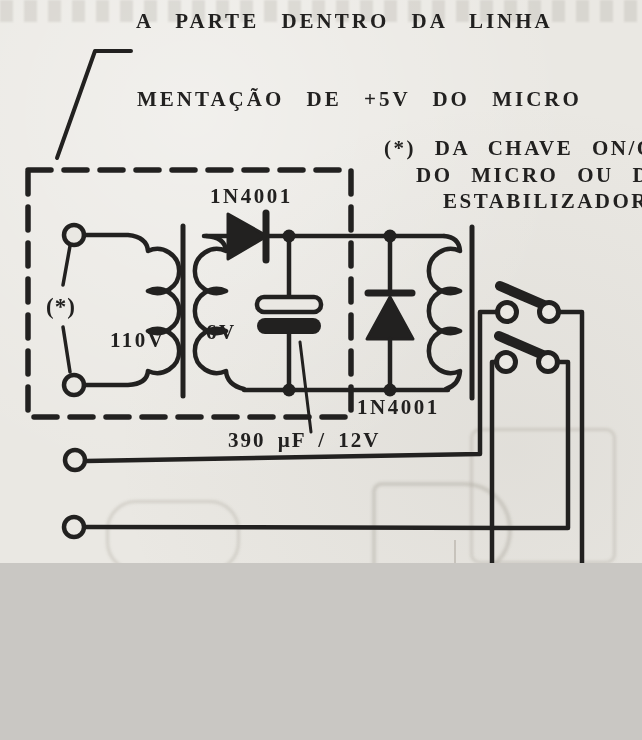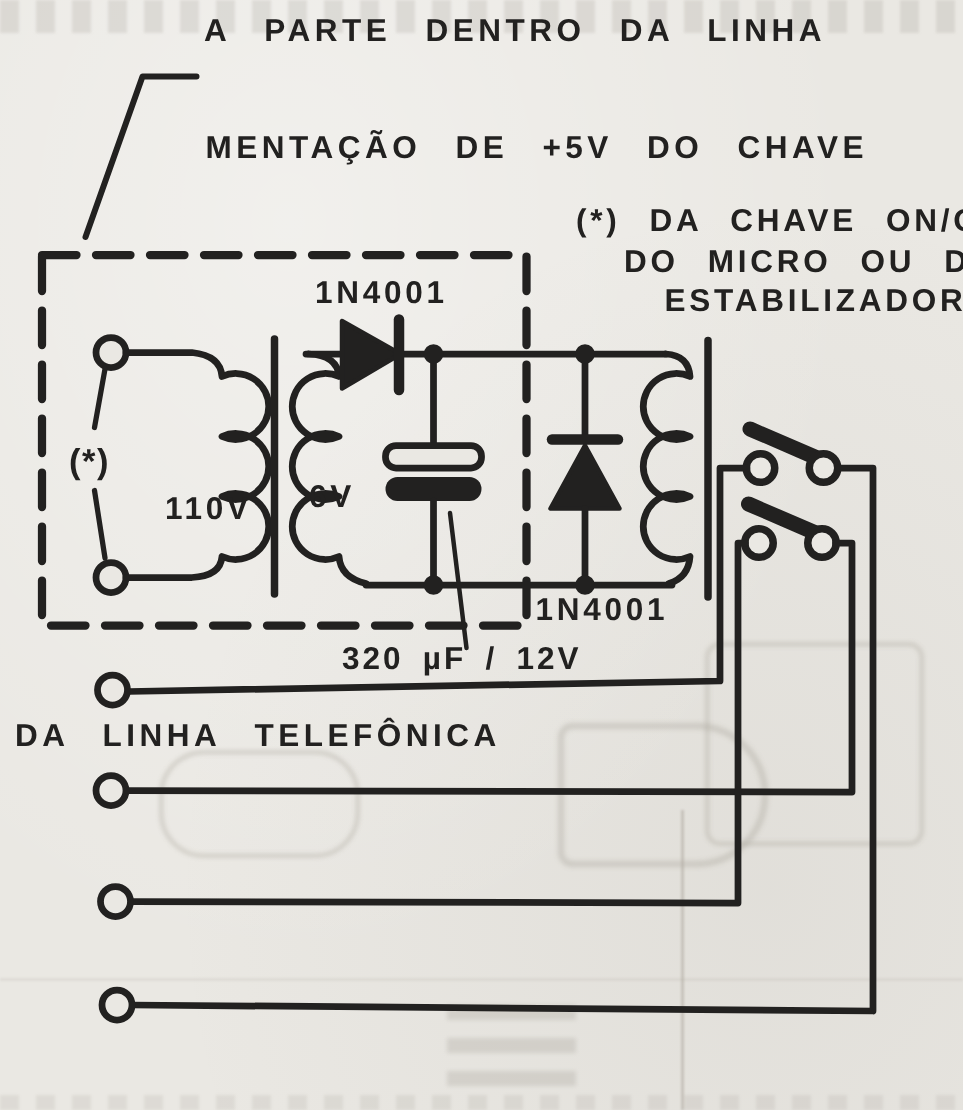--- a/index.html
+++ b/index.html
@@ -1,22 +1,22 @@
 <!DOCTYPE html>
 <html><head>
 <meta charset="utf-8">
 <style>
   html,body{margin:0;padding:0;background:#c9c7c3;}
   .canvas{
-    position:relative;width:642px;height:740px;overflow:hidden;
+    position:relative;width:642px;height:563px;overflow:hidden;
     background:
       radial-gradient(ellipse at 30% 20%, rgba(255,255,255,.35), rgba(255,255,255,0) 60%),
       radial-gradient(ellipse at 80% 80%, rgba(120,115,105,.08), rgba(255,255,255,0) 55%),
       #eae8e3;
-    font-family:Liberation Sans, sans-serif;
+    font-family:Liberation Serif, serif;
   }
   svg{position:absolute;left:0;top:0;}
   .lbl{
     position:absolute;font-weight:700;font-size:21px;line-height:24px;
     letter-spacing:2.5px;word-spacing:11px;color:#222120;white-space:nowrap;
   }
   .lbl.wide{word-spacing:14px;letter-spacing:3px;}
   .star{font-size:23px;letter-spacing:1px;}
   
   .ghost{position:absolute;pointer-events:none;}
@@ -127,28 +127,27 @@
 
     <g>
       <circle cx="75" cy="460" r="10" fill="#eae8e3"></circle>
       <circle cx="74" cy="527" r="10" fill="#eae8e3"></circle>
       <circle cx="77" cy="601" r="10" fill="#eae8e3"></circle>
       <circle cx="78" cy="670" r="10" fill="#eae8e3"></circle>
     </g>
   </svg>
 
   <div class="lbl wide" style="left:136px;top:9px">A PARTE DENTRO DA LINHA</div>
-  <div class="lbl wide" style="left:137px;top:87px">MENTAÇÃO DE +5V DO CHAVE</div>
+  <div class="lbl wide" style="left:137px;top:87px">MENTAÇÃO DE +5V DO MICRO</div>
 
   <div class="lbl" style="left:384px;top:136px">(*) DA CHAVE ON/OFF</div>
   <div class="lbl" style="left:416px;top:163px">DO MICRO OU DO</div>
   <div class="lbl" style="left:443px;top:189px">ESTABILIZADOR</div>
 
   <div class="lbl" style="left:210px;top:184px">1N4001</div>
   <div class="lbl star" style="left:46px;top:295px">(*)</div>
   <div class="lbl" style="left:110px;top:328px">110V</div>
   <div class="lbl" style="left:206px;top:320px">6V</div>
   <div class="lbl" style="left:357px;top:395px">1N4001</div>
-  <div class="lbl" style="left:228px;top:428px;letter-spacing:2px;word-spacing:5px">320 µF / 12V</div>
+  <div class="lbl" style="left:228px;top:428px;letter-spacing:2px;word-spacing:5px">390 µF / 12V</div>
 
-  <div class="lbl wide" style="left:10px;top:479px">DA LINHA TELEFÔNICA</div>
 
 </div>
 
 </body></html>

